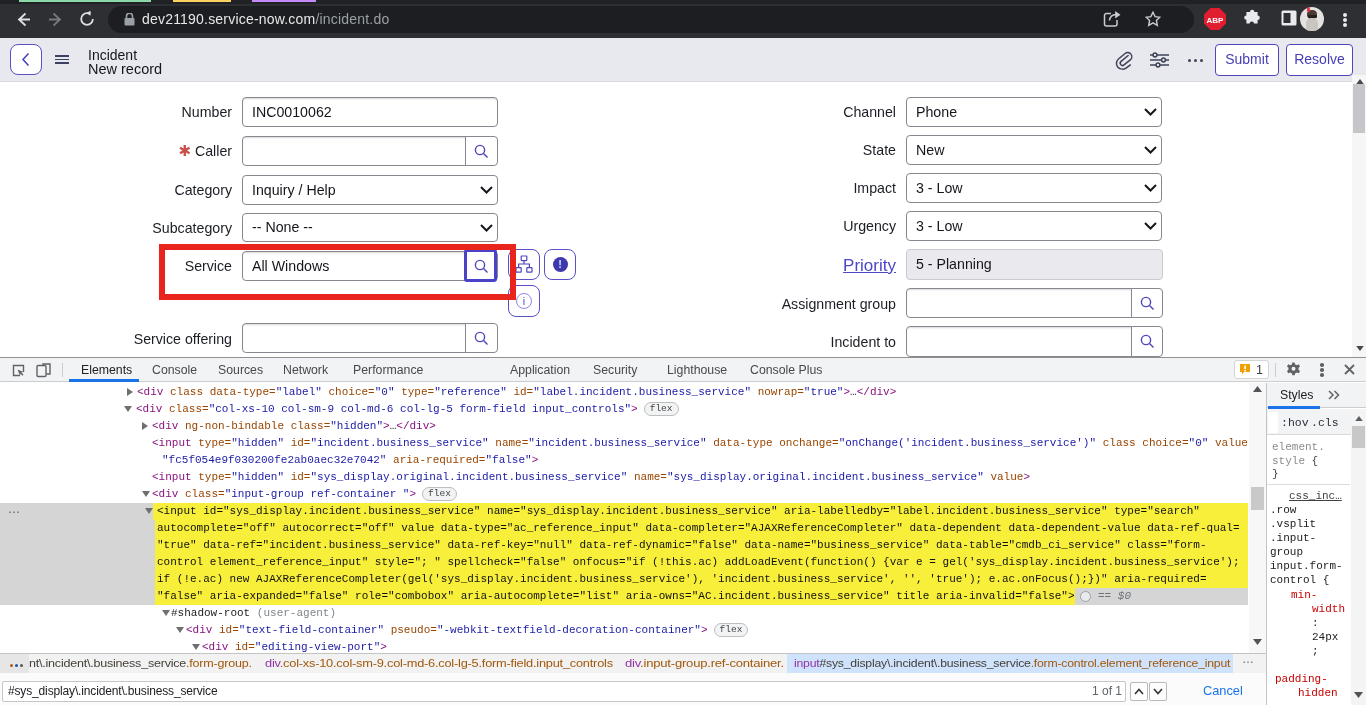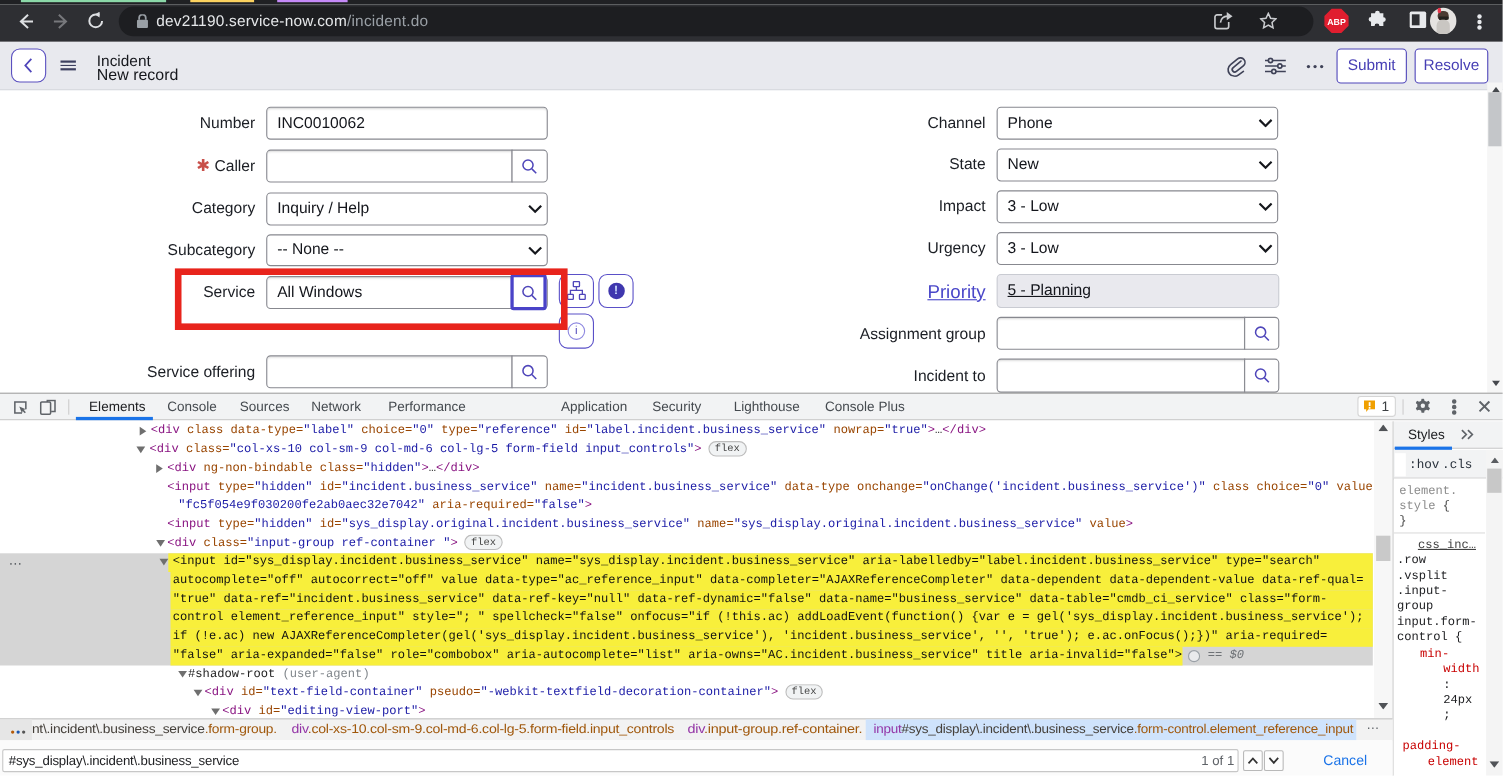--- a/index.html
+++ b/index.html
@@ -167,21 +167,21 @@
     <path d="M1 1 L6.5 6.5 L12 1" stroke="#16181d" stroke-width="2" fill="none"></path>
   </svg>
 <div class="ab lbl" style="left:696px;top:218px;width:200px;">Urgency</div>
 <div class="ab inp" style="left:906px;top:211px;width:256px;height:30px;box-shadow:none"></div>
 <div class="ab selv" style="left:906px;top:212px;">3 - Low</div>
 <svg class="ab" style="left:1144px;top:222px" width="13" height="8" viewBox="0 0 13 8">
     <path d="M1 1 L6.5 6.5 L12 1" stroke="#16181d" stroke-width="2" fill="none"></path>
   </svg>
 <div class="ab" style="left:696px;top:256px;width:200px;height:16px;text-align:right;font-size:17px;color:#4a47c9;text-decoration:underline;">Priority</div>
 <div class="ab" style="left:906px;top:249px;width:257px;height:31px;background:#e9e9ee;border:1px solid #c9cbd2;border-radius:4px;"></div>
-<div class="ab selv" style="left:906px;top:250px;text-decoration:underline;">5 - Planning</div>
+<div class="ab selv" style="left:906px;top:250px;">5 - Planning</div>
 <div class="ab lbl" style="left:696px;top:296px;width:200px;">Assignment group</div>
 <div class="ab inp" style="left:906px;top:288px;width:226px;height:30px;border-radius:4px 0 0 4px"></div>
 <div class="ab sbtn" style="left:1131px;top:288px;width:32px;height:30px"></div>
 <svg class="ab" style="left:1140px;top:296px" width="15" height="15" viewBox="0 0 15 15">
     <circle cx="6" cy="6" r="4.6" stroke="#4f46ba" stroke-width="1.4" fill="none"></circle>
     <path d="M9.5 9.5 L13.5 13.5" stroke="#4f46ba" stroke-width="1.4"></path>
   </svg>
 <div class="ab lbl" style="left:696px;top:334px;width:200px;">Incident to</div>
 <div class="ab inp" style="left:906px;top:326px;width:226px;height:31px;border-radius:4px 0 0 4px"></div>
 <div class="ab sbtn" style="left:1131px;top:326px;width:32px;height:31px"></div>
@@ -306,21 +306,21 @@
 <div class="ab mono" style="left:1270px;top:532px;color:#202124;">.input-</div>
 <div class="ab mono" style="left:1270px;top:546px;color:#202124;">group</div>
 <div class="ab mono" style="left:1270px;top:560px;color:#202124;">input.form-</div>
 <div class="ab mono" style="left:1270px;top:574px;color:#202124;">control {</div>
 <div class="ab mono" style="left:1291px;top:589px;color:#c80000;">min-</div>
 <div class="ab mono" style="left:1312px;top:603px;color:#c80000;">width</div>
 <div class="ab mono" style="left:1312px;top:617px;color:#202124;">:</div>
 <div class="ab mono" style="left:1312px;top:631px;color:#202124;">24px</div>
 <div class="ab mono" style="left:1312px;top:645px;color:#202124;">;</div>
 <div class="ab mono" style="left:1275px;top:673px;color:#c80000;">padding-</div>
-<div class="ab mono" style="left:1298px;top:687px;color:#c80000;">element</div>
+<div class="ab mono" style="left:1298px;top:687px;color:#c80000;">hidden</div>
 <div class="ab" style="left:1351px;top:409px;width:15px;height:296px;background:#f4f4f4"></div>
 <svg class="ab" style="left:1354.5px;top:416px" width="8" height="5" viewBox="0 0 9 6">
     <path d="M4.5 0 L9 6 L0 6 Z" fill="#5a5d61"></path>
   </svg>
 <div class="ab" style="left:1352px;top:426px;width:13px;height:22px;background:#c8c8c8"></div>
 <svg class="ab" style="left:1354px;top:692px" width="9" height="6" viewBox="0 0 9 6">
     <path d="M4.5 6 L9 0 L0 0 Z" fill="#505357"></path>
   </svg>
 <div class="ab" style="left:0;top:653px;width:1266px;height:20px;background:#f2f2f2;border-top:1px solid #c4c4c4"></div>
 <div class="ab" style="left:0;top:654px;width:29px;height:19px;background:#e6e6e6"></div>

